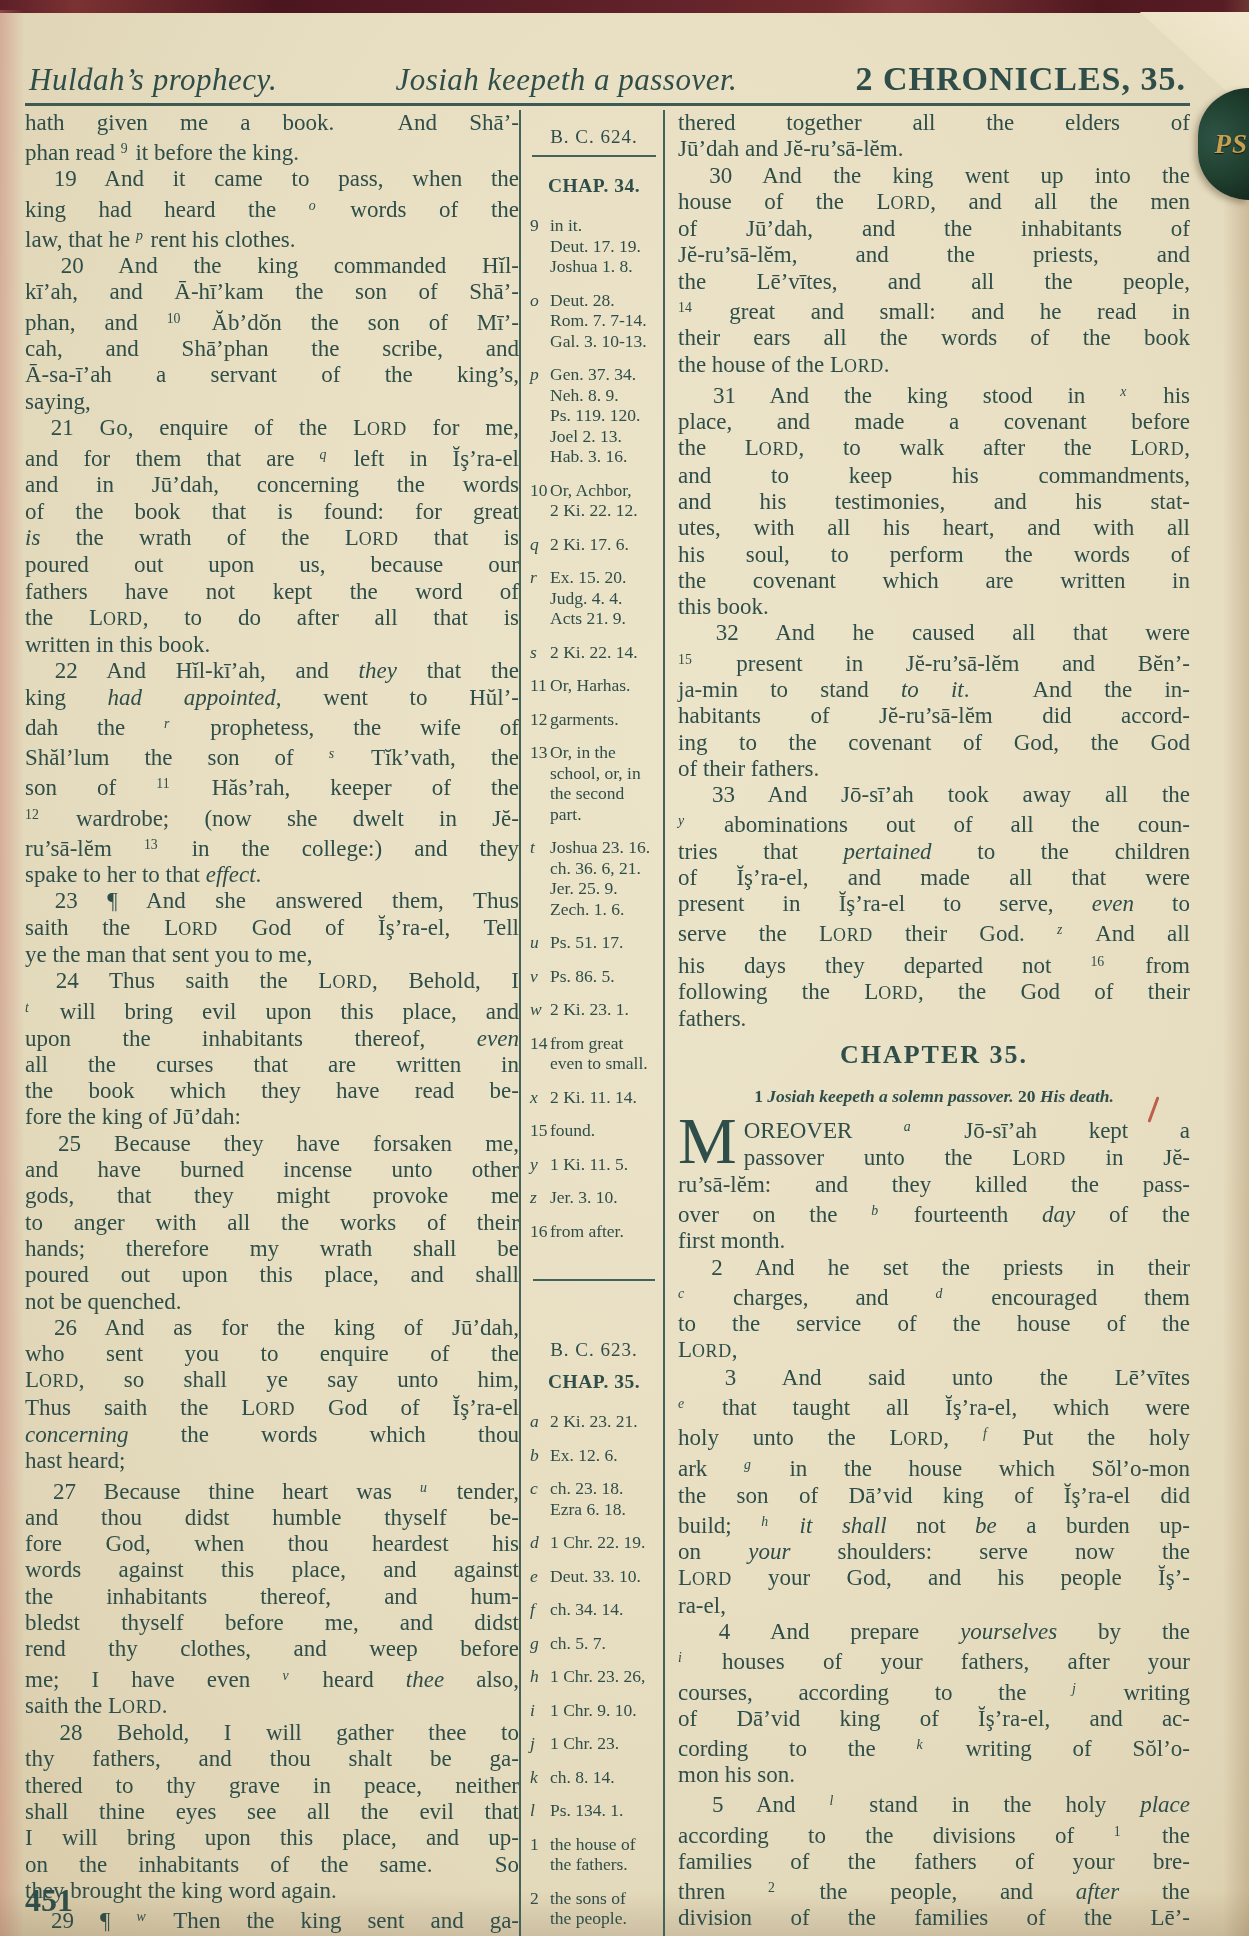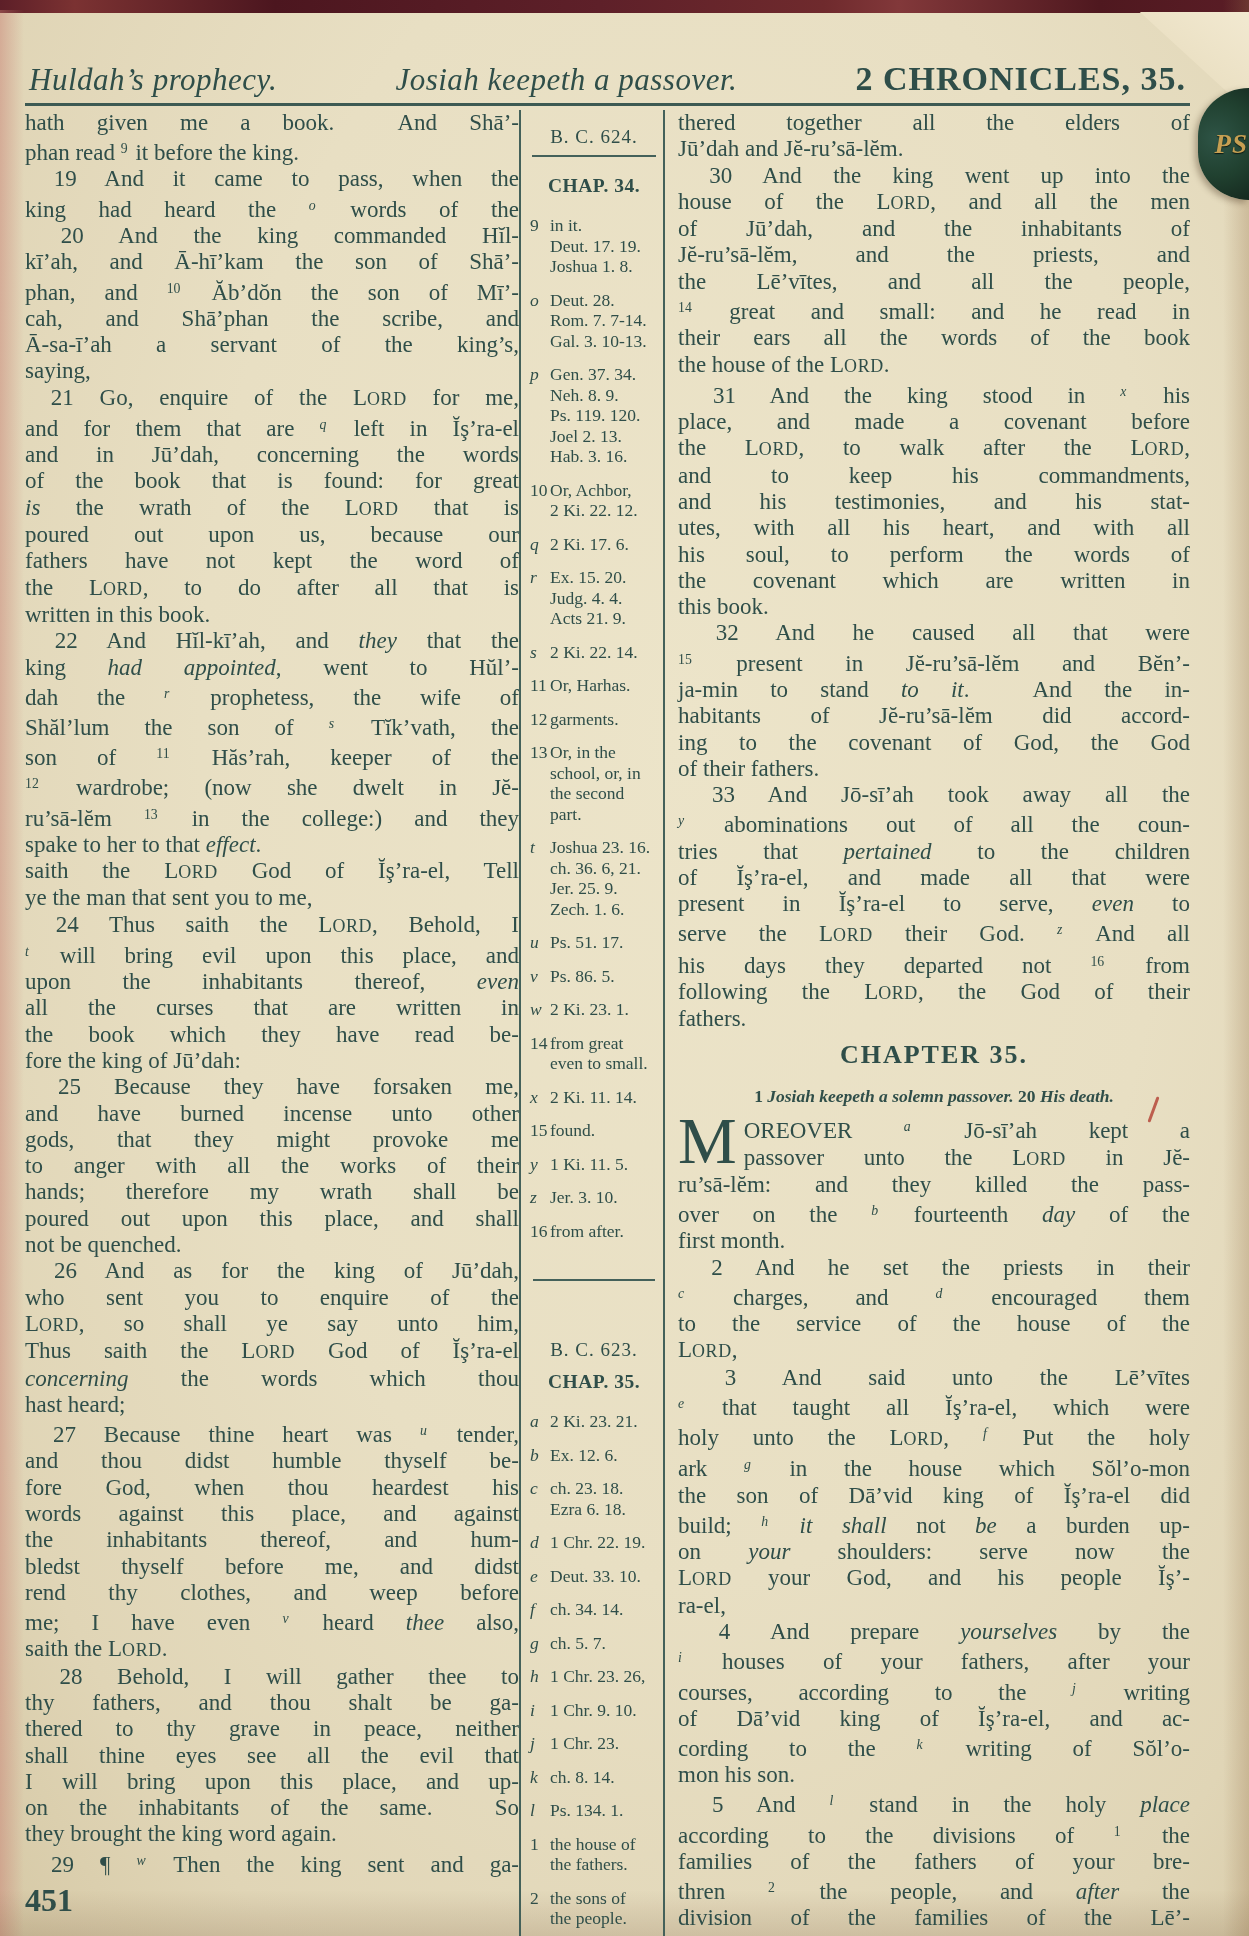--- a/index.html
+++ b/index.html
@@ -98,20 +98,21 @@
 
     <div class="cols">
       <div class="col-left" id="col-left">
           <div class="para">
             <div class="line">hath given me a book.  And Shā’-</div>
             <div class="line end">phan read <span class="ref num">9</span> it before the king.</div>
           </div>
           <div class="para">
             <div class="line"> 19 And it came to pass, when the</div>
             <div class="line">king had heard the <span class="ref">o</span> words of the</div>
+            <div class="line end">law, that he <span class="ref">p</span> rent his clothes.</div>
           </div>
           <div class="para">
             <div class="line"> 20 And the king commanded Hĭl-</div>
             <div class="line">kī’ah, and Ā-hī’kam the son of Shā’-</div>
             <div class="line">phan, and <span class="ref num">10</span> Ăb’dŏn the son of Mī’-</div>
             <div class="line">cah, and Shā’phan the scribe, and</div>
             <div class="line">Ā-sa-ī’ah a servant of the king’s,</div>
             <div class="line end">saying,</div>
           </div>
           <div class="para">
@@ -129,20 +130,21 @@
             <div class="line"> 22 And Hĭl-kī’ah, and <span class="it">they</span> that the</div>
             <div class="line">king <span class="it">had appointed</span>, went to Hŭl’-</div>
             <div class="line">dah the <span class="ref">r</span> prophetess, the wife of</div>
             <div class="line">Shăl’lum the son of <span class="ref">s</span> Tĭk’vath, the</div>
             <div class="line">son of <span class="ref num">11</span> Hăs’rah, keeper of the</div>
             <div class="line"><span class="ref num">12</span> wardrobe; (now she dwelt in Jĕ-</div>
             <div class="line">ru’sā-lĕm <span class="ref num">13</span> in the college:) and they</div>
             <div class="line end">spake to her to that <span class="it">effect</span>.</div>
           </div>
           <div class="para">
+            <div class="line"> 23 ¶ And she answered them, Thus</div>
             <div class="line">saith the <span class="lord">L<span class="sc">ORD</span></span> God of Ĭş’ra-el, Tell</div>
             <div class="line end">ye the man that sent you to me,</div>
           </div>
           <div class="para">
             <div class="line"> 24 Thus saith the <span class="lord">L<span class="sc">ORD</span></span>, Behold, I</div>
             <div class="line"><span class="ref">t</span> will bring evil upon this place, and</div>
             <div class="line">upon the inhabitants thereof, <span class="it">even</span></div>
             <div class="line">all the curses that are written in</div>
             <div class="line">the book which they have read be-</div>
             <div class="line end">fore the king of Jū’dah:</div>

